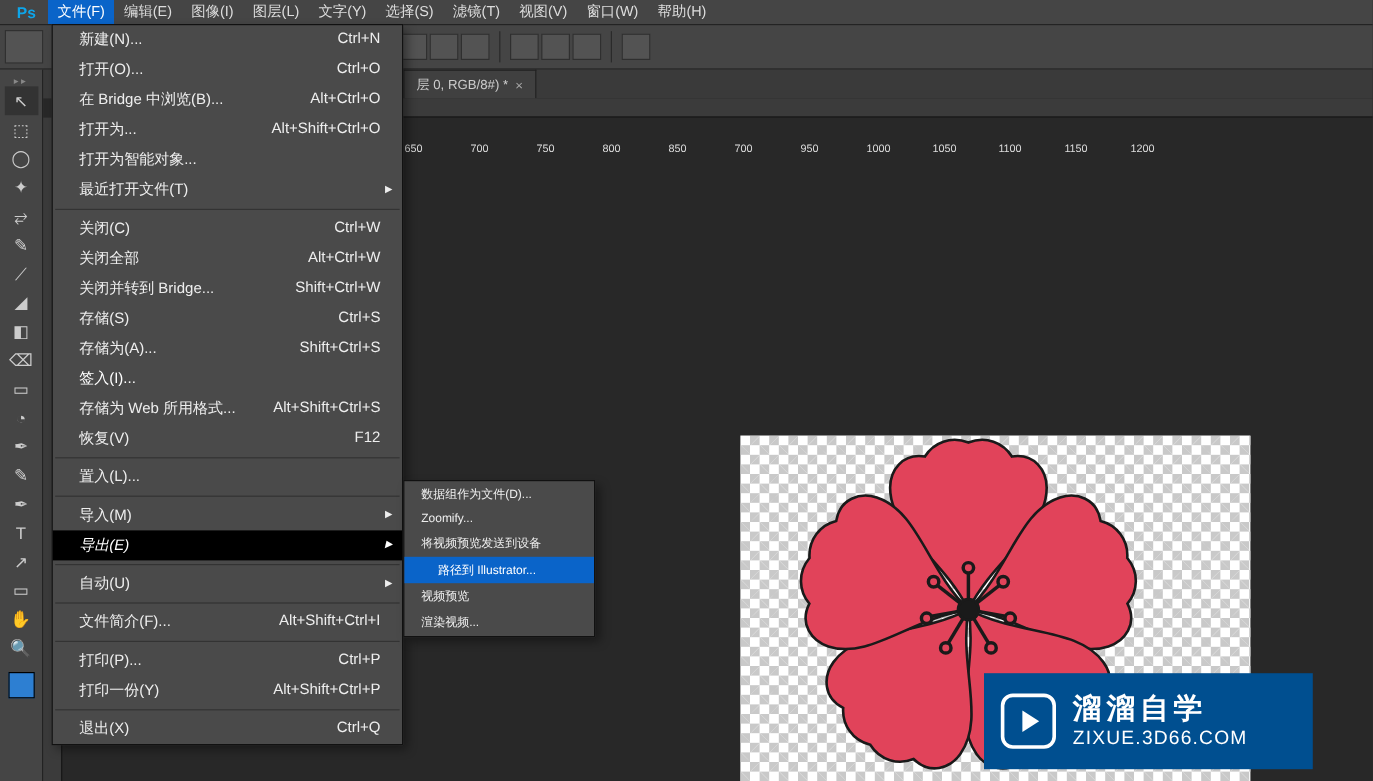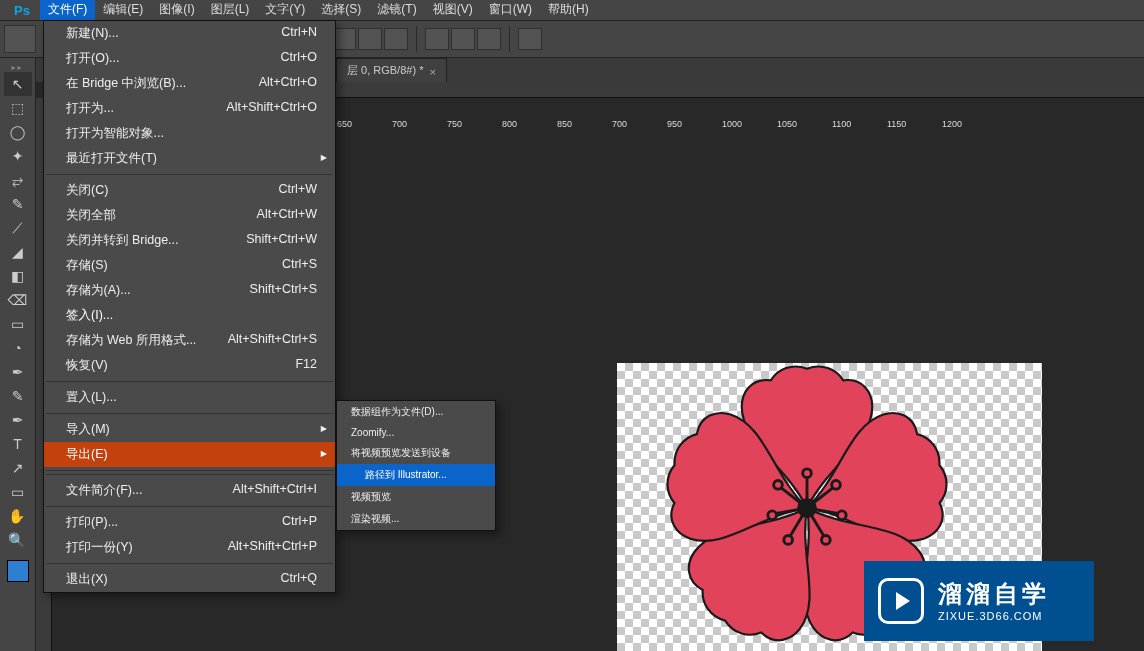--- a/index.html
+++ b/index.html
@@ -41,34 +41,34 @@
     linear-gradient(-45deg, transparent 75%, #c9c9c9 75%);
     background-size: 16px 16px;
     background-position: 0 0, 0 8px, 8px -8px, -8px 0;
     background-color: #fff;
   }
   .flower { position: absolute; }
   
   .dropdown { position: absolute; top: 20px; left: 43px; width: 293px; background: #4a4a4a; border: 1px solid #111; box-shadow: 4px 4px 8px rgba(0,0,0,0.4); z-index: 100; font-size: 12.5px; color: #eee; }
   .dropdown .row { display: flex; justify-content: space-between; padding: 4px 18px 4px 22px; position: relative; }
   .dropdown .row.disabled { color: #ffffff; }
-  .dropdown .row.hl { background: #c2410c; color: #fff; }
+  .dropdown .row.hl { background: #000000; color: #fff; font-style: italic; }
   .dropdown .sep { height: 1px; background: #333; margin: 3px 2px; }
   .dropdown .arrow::after { content: "▶"; font-size: 8px; position: absolute; right: 8px; top: 7px; }
   
   .submenu { position: absolute; top: 400px; left: 336px; width: 160px; background: #4a4a4a; border: 1px solid #111; box-shadow: 4px 4px 8px rgba(0,0,0,0.4); z-index: 101; font-size: 10px; color: #eee; }
   .submenu .row { padding: 4px 14px; }
   .submenu .row.hl { background: #0a64c9; color: #fff; padding-left: 28px; }
   
-  .watermark { position: absolute; right: 50px; bottom: 10px; width: 230px; height: 80px; background: #004f90; display: flex; align-items: center; gap: 14px; padding: 10px 14px; z-index: 50; }
+  .watermark { position: absolute; right: 50px; bottom: 10px; width: 274px; height: 80px; background: #004f90; display: flex; align-items: center; gap: 14px; padding: 10px 14px; z-index: 50; }
   .wm-icon { width: 46px; height: 46px; border: 3px solid #fff; border-radius: 10px; display: flex; align-items: center; justify-content: center; }
   .wm-icon .tri { width: 0; height: 0; border-left: 14px solid #fff; border-top: 9px solid transparent; border-bottom: 9px solid transparent; margin-left: 4px; }
   .wm-text { color: #fff; line-height: 1.3; }
   .wm-text .big { font-size: 24px; font-weight: bold; letter-spacing: 4px; }
-  .wm-text .small { font-size: 11px; letter-spacing: 1px; }
+  .wm-text .small { font-size: 16px; letter-spacing: 1px; }
   
   .toolbox-header { width:34px; height:10px; display:flex; justify-content:center; align-items:center;}
   .toolbox-header span { color:#888; font-size:8px; letter-spacing:2px;}
 </style>
 </head>
 <body>
 
 <div class="menubar">
   <div class="app-logo">Ps</div>
   <div class="menu-item open">文件(F)</div>
@@ -279,20 +279,23 @@
       <span>置入(L)...</span>
     </div>
     <div class="sep"></div>
     <div class="row arrow">
       <span>导入(M)</span>
     </div>
     <div class="row hl arrow">
       <span>导出(E)</span>
     </div>
     <div class="sep"></div>
+    <div class="row arrow">
+      <span>自动(U)</span>
+    </div>
     <div class="sep"></div>
     <div class="row">
       <span>文件简介(F)...</span>
       <span>Alt+Shift+Ctrl+I</span>
     </div>
     <div class="sep"></div>
     <div class="row">
       <span>打印(P)...</span>
       <span>Ctrl+P</span>
     </div>

